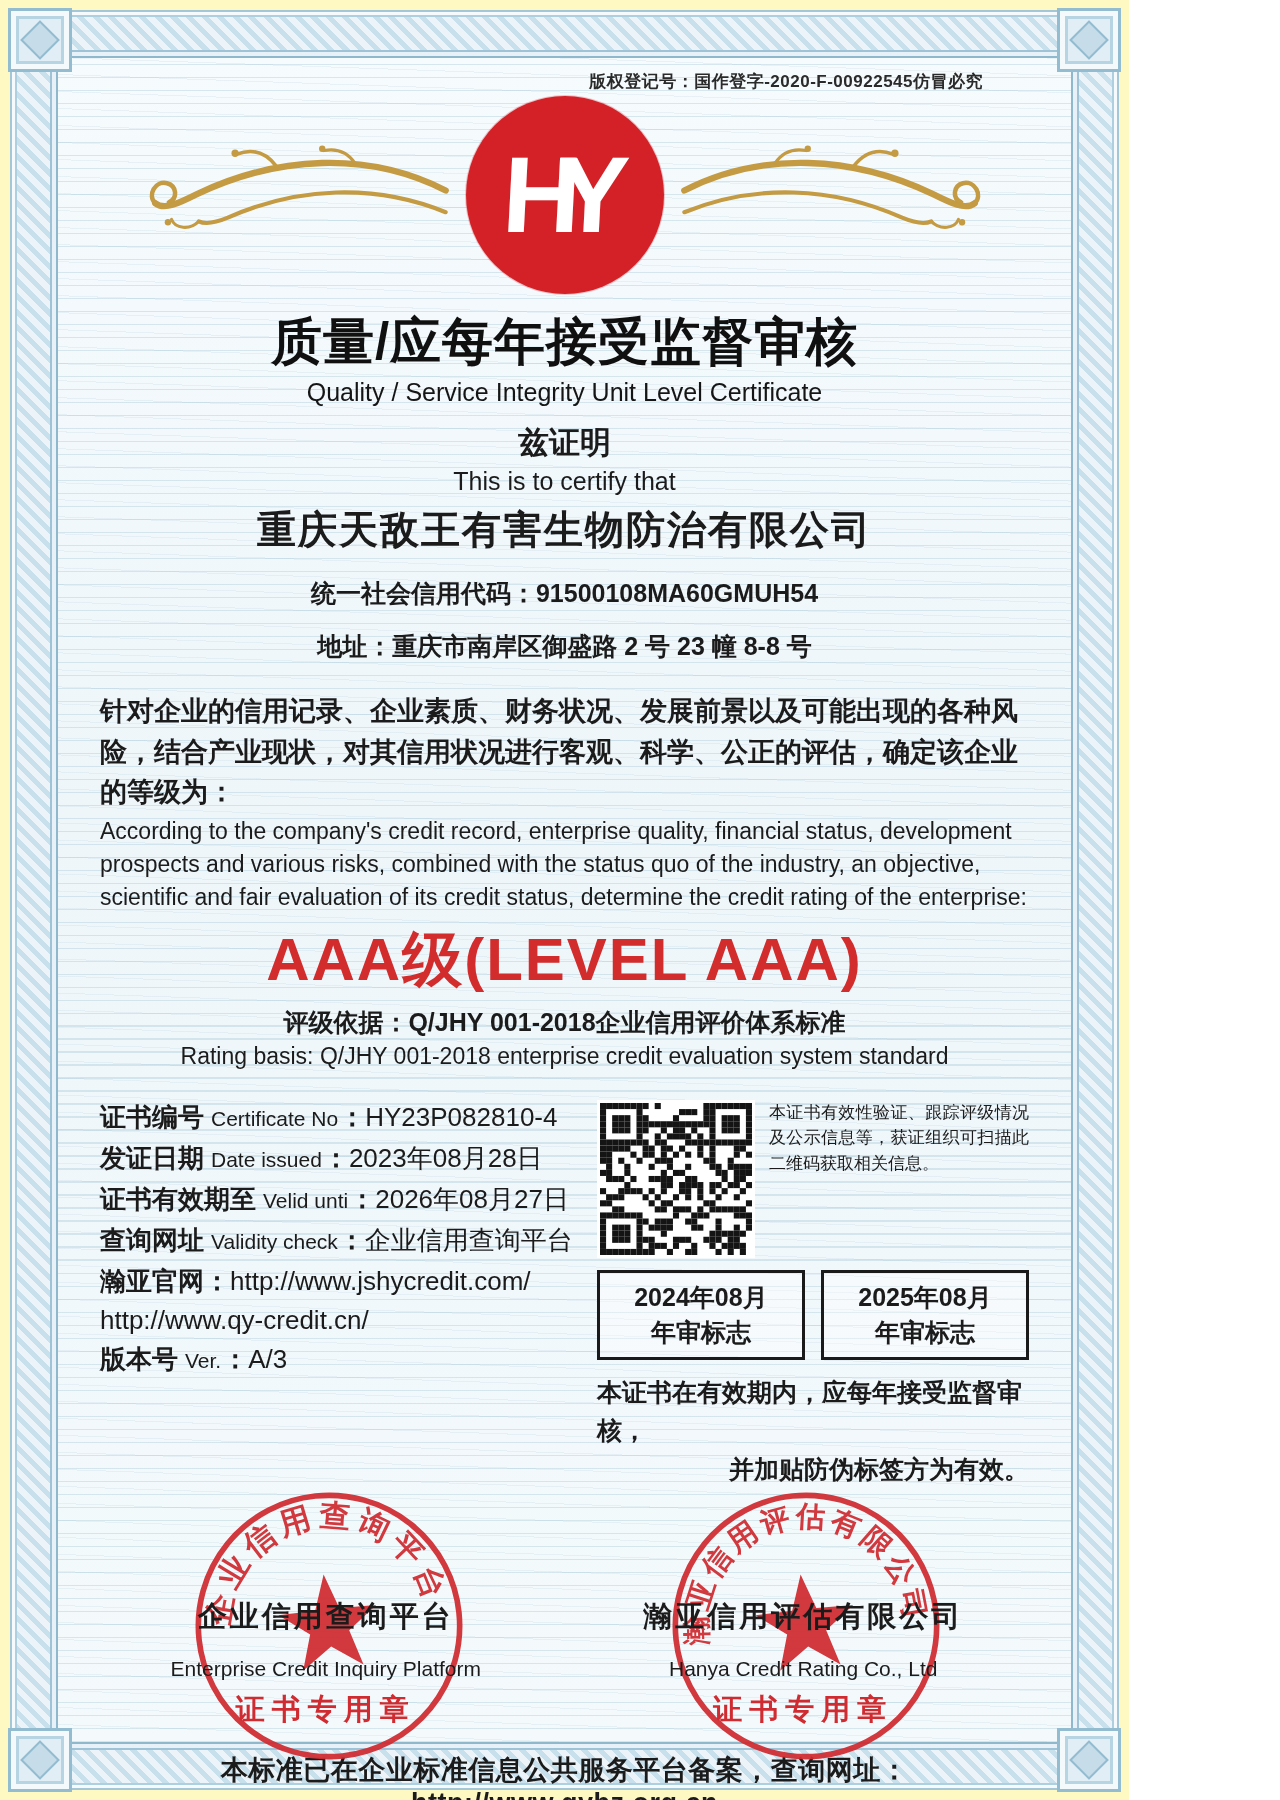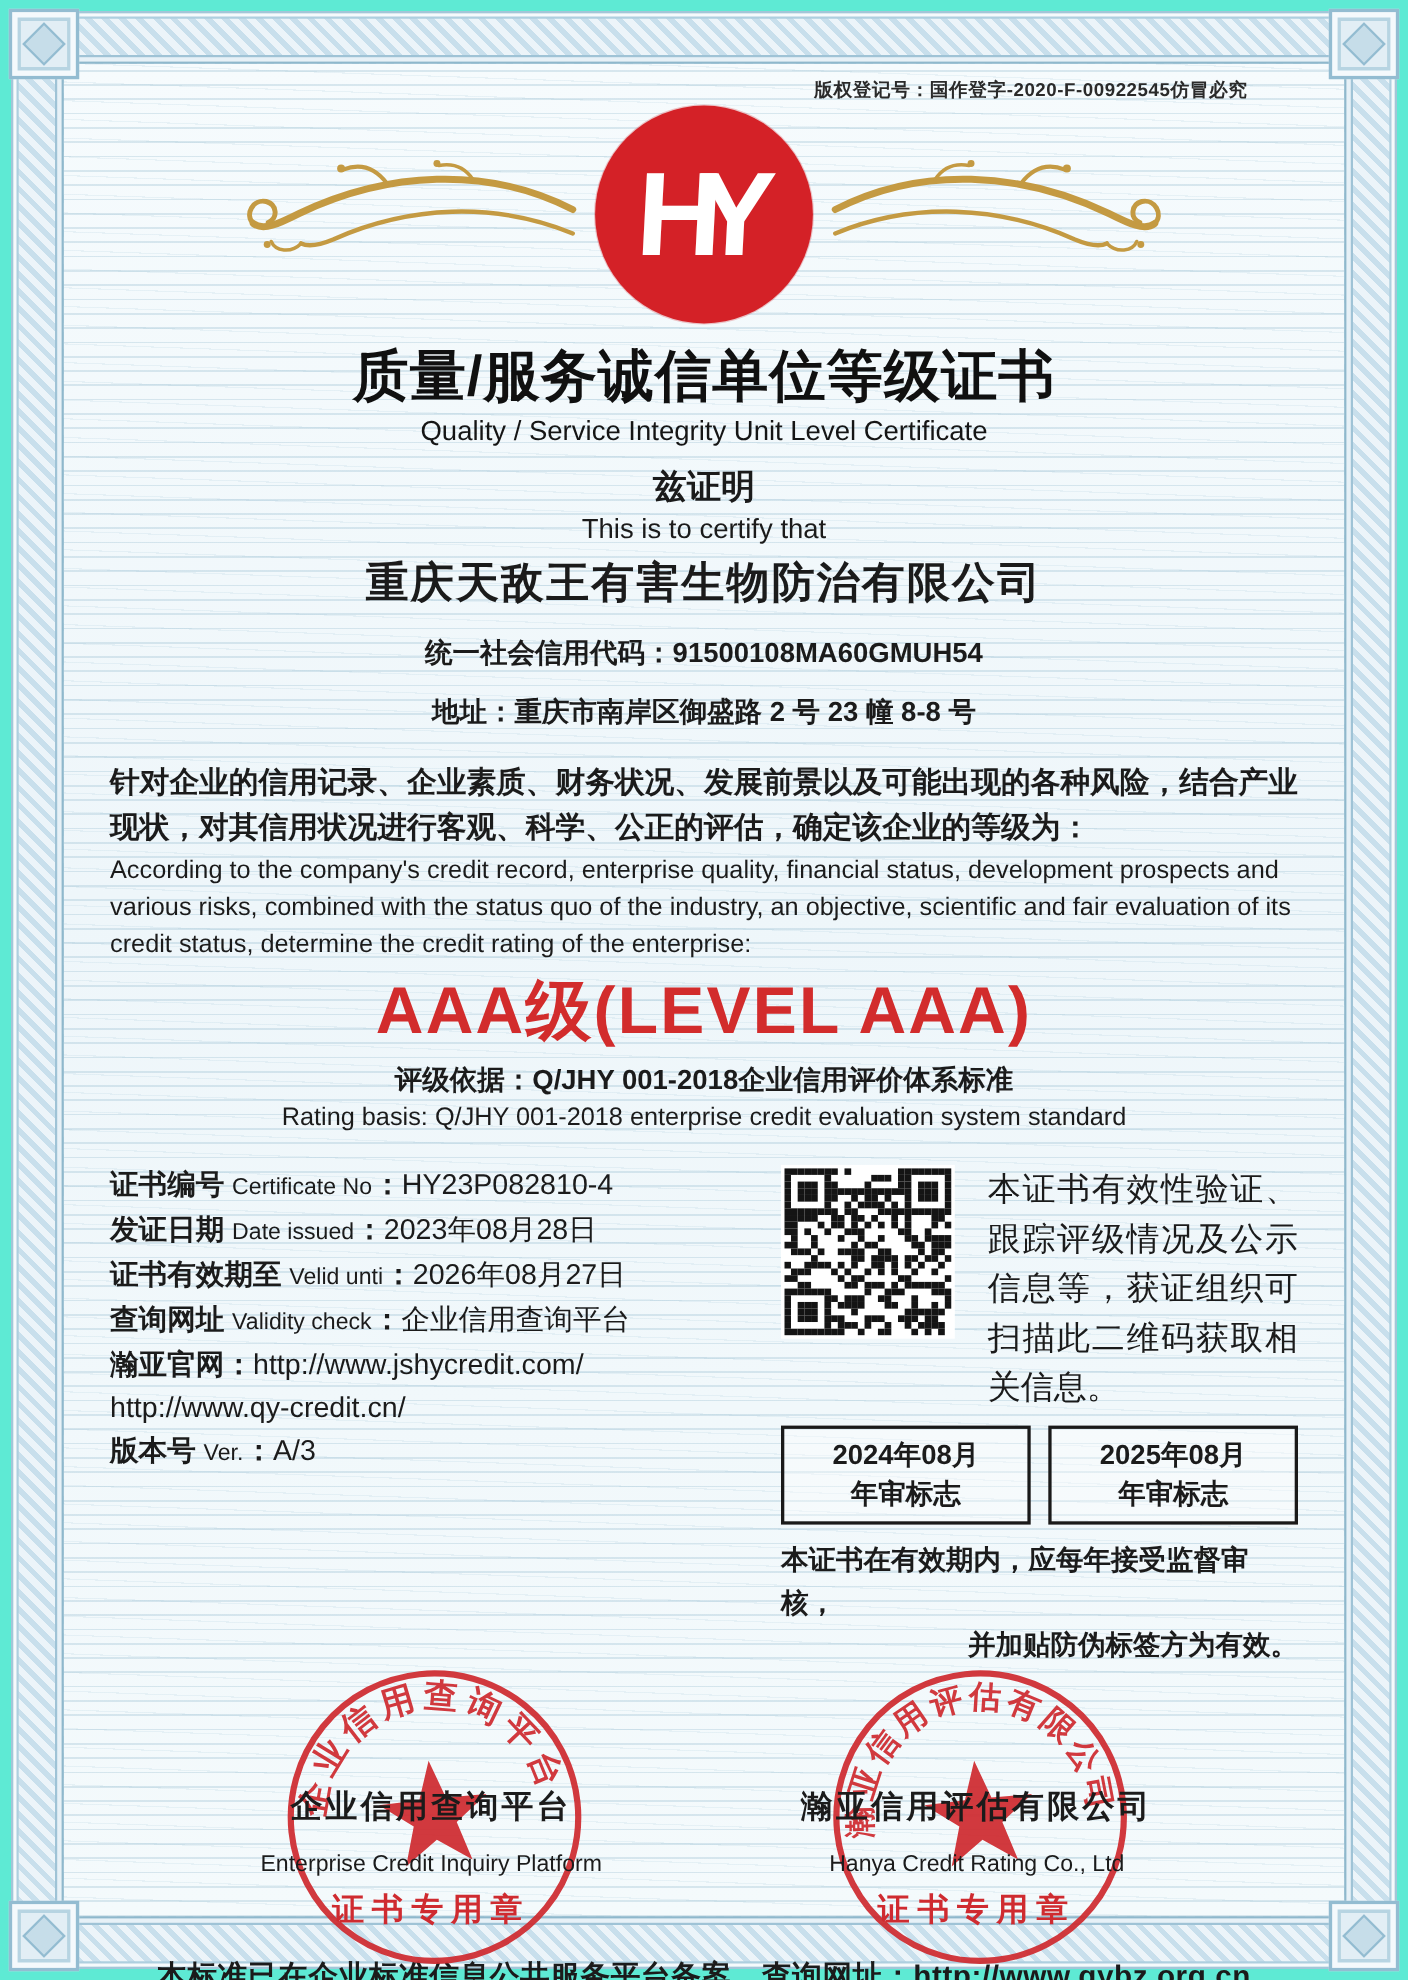--- a/index.html
+++ b/index.html
@@ -3,22 +3,22 @@
 <meta charset="utf-8">
 <style>
   html,body{margin:0;padding:0;}
   body{
     width:1280px;height:1800px;
     font-family:"Liberation Sans","DejaVu Sans",sans-serif;
     color:#1b1b1b;
     background:#ffffff;
   }
   .cert{
-    position:relative;width:1280px;height:1800px;overflow:hidden;
-    background:#5eead4;
+    position:relative;width:1129px;height:1800px;overflow:hidden;
+    background:#fef9c3;
   }
   
   .band-outer{
     position:absolute;inset:10px;
     background:
       repeating-linear-gradient(45deg,#c8dfec 0 5px,#ecf4f9 5px 11px),
       #dcebf3;
     border:2px solid #a3c6d8;
     box-shadow:inset 0 0 0 3px #f6fafc, inset 0 0 0 5px #aecfdf;
   }
@@ -80,21 +80,21 @@
   .detail-line{margin-bottom:6px;white-space:nowrap;}
   .lab-zh{font-weight:700;}
   .lab-en{font-size:21px;margin:0 1px 0 7px;}
   .colon{font-weight:600;}
   .val{font-weight:500;}
 
   .details-right{flex:1;max-width:470px;min-width:0;}
   .qr-row{display:flex;gap:14px;align-items:flex-start;}
   .qr{width:158px;height:158px;flex:0 0 auto;background:#ffffff;padding:3px;box-sizing:border-box;}
   .qr svg{display:block;}
-  .qr-note{font-size:30px;line-height:1.5;text-align:justify;font-weight:500;margin-left:16px;}
+  .qr-note{font-size:17px;line-height:1.5;text-align:justify;font-weight:500;}
   .review-boxes{display:flex;gap:16px;margin-top:12px;}
   .review-box{
     flex:1;border:3px solid #1a1a1a;text-align:center;font-size:25px;font-weight:600;
     padding:7px 0;line-height:1.4;background:rgba(255,255,255,.35);
   }
   .notice{margin-top:13px;font-size:25px;font-weight:600;line-height:1.55;text-align:left;}
   .notice2{text-align:right;}
 
   .signatures{margin-top:26px;display:flex;justify-content:center;gap:26px;}
   .sig{position:relative;width:470px;padding-top:82px;text-align:center;}
@@ -151,21 +151,21 @@
           <path d="M64,94 c-10,10 -26,8 -30,-2" stroke-width="3.5"></path>
         </g>
         <g fill="#c49a42">
           <circle cx="104" cy="19" r="4"></circle>
             <circle cx="200" cy="14" r="3.5"></circle>
             <circle cx="30" cy="95" r="3.5"></circle>
         </g>
       </svg>
     </div>
 
-    <h1 class="title-zh">质量/服务诚信单位等级证书</h1>
+    <h1 class="title-zh">质量/应每年接受监督审核</h1>
     <div class="title-en">Quality / Service Integrity Unit Level Certificate</div>
 
     <div class="certify-zh">兹证明</div>
     <div class="certify-en">This is to certify that</div>
 
     <div class="company-name">重庆天敌王有害生物防治有限公司</div>
     <div class="company-line">统一社会信用代码：91500108MA60GMUH54</div>
     <div class="company-line">地址：重庆市南岸区御盛路 2 号 23 幢 8-8 号</div>
 
     <div class="para-zh">针对企业的信用记录、企业素质、财务状况、发展前景以及可能出现的各种风险，结合产业现状，对其信用状况进行客观、科学、公正的评估，确定该企业的等级为：</div>

